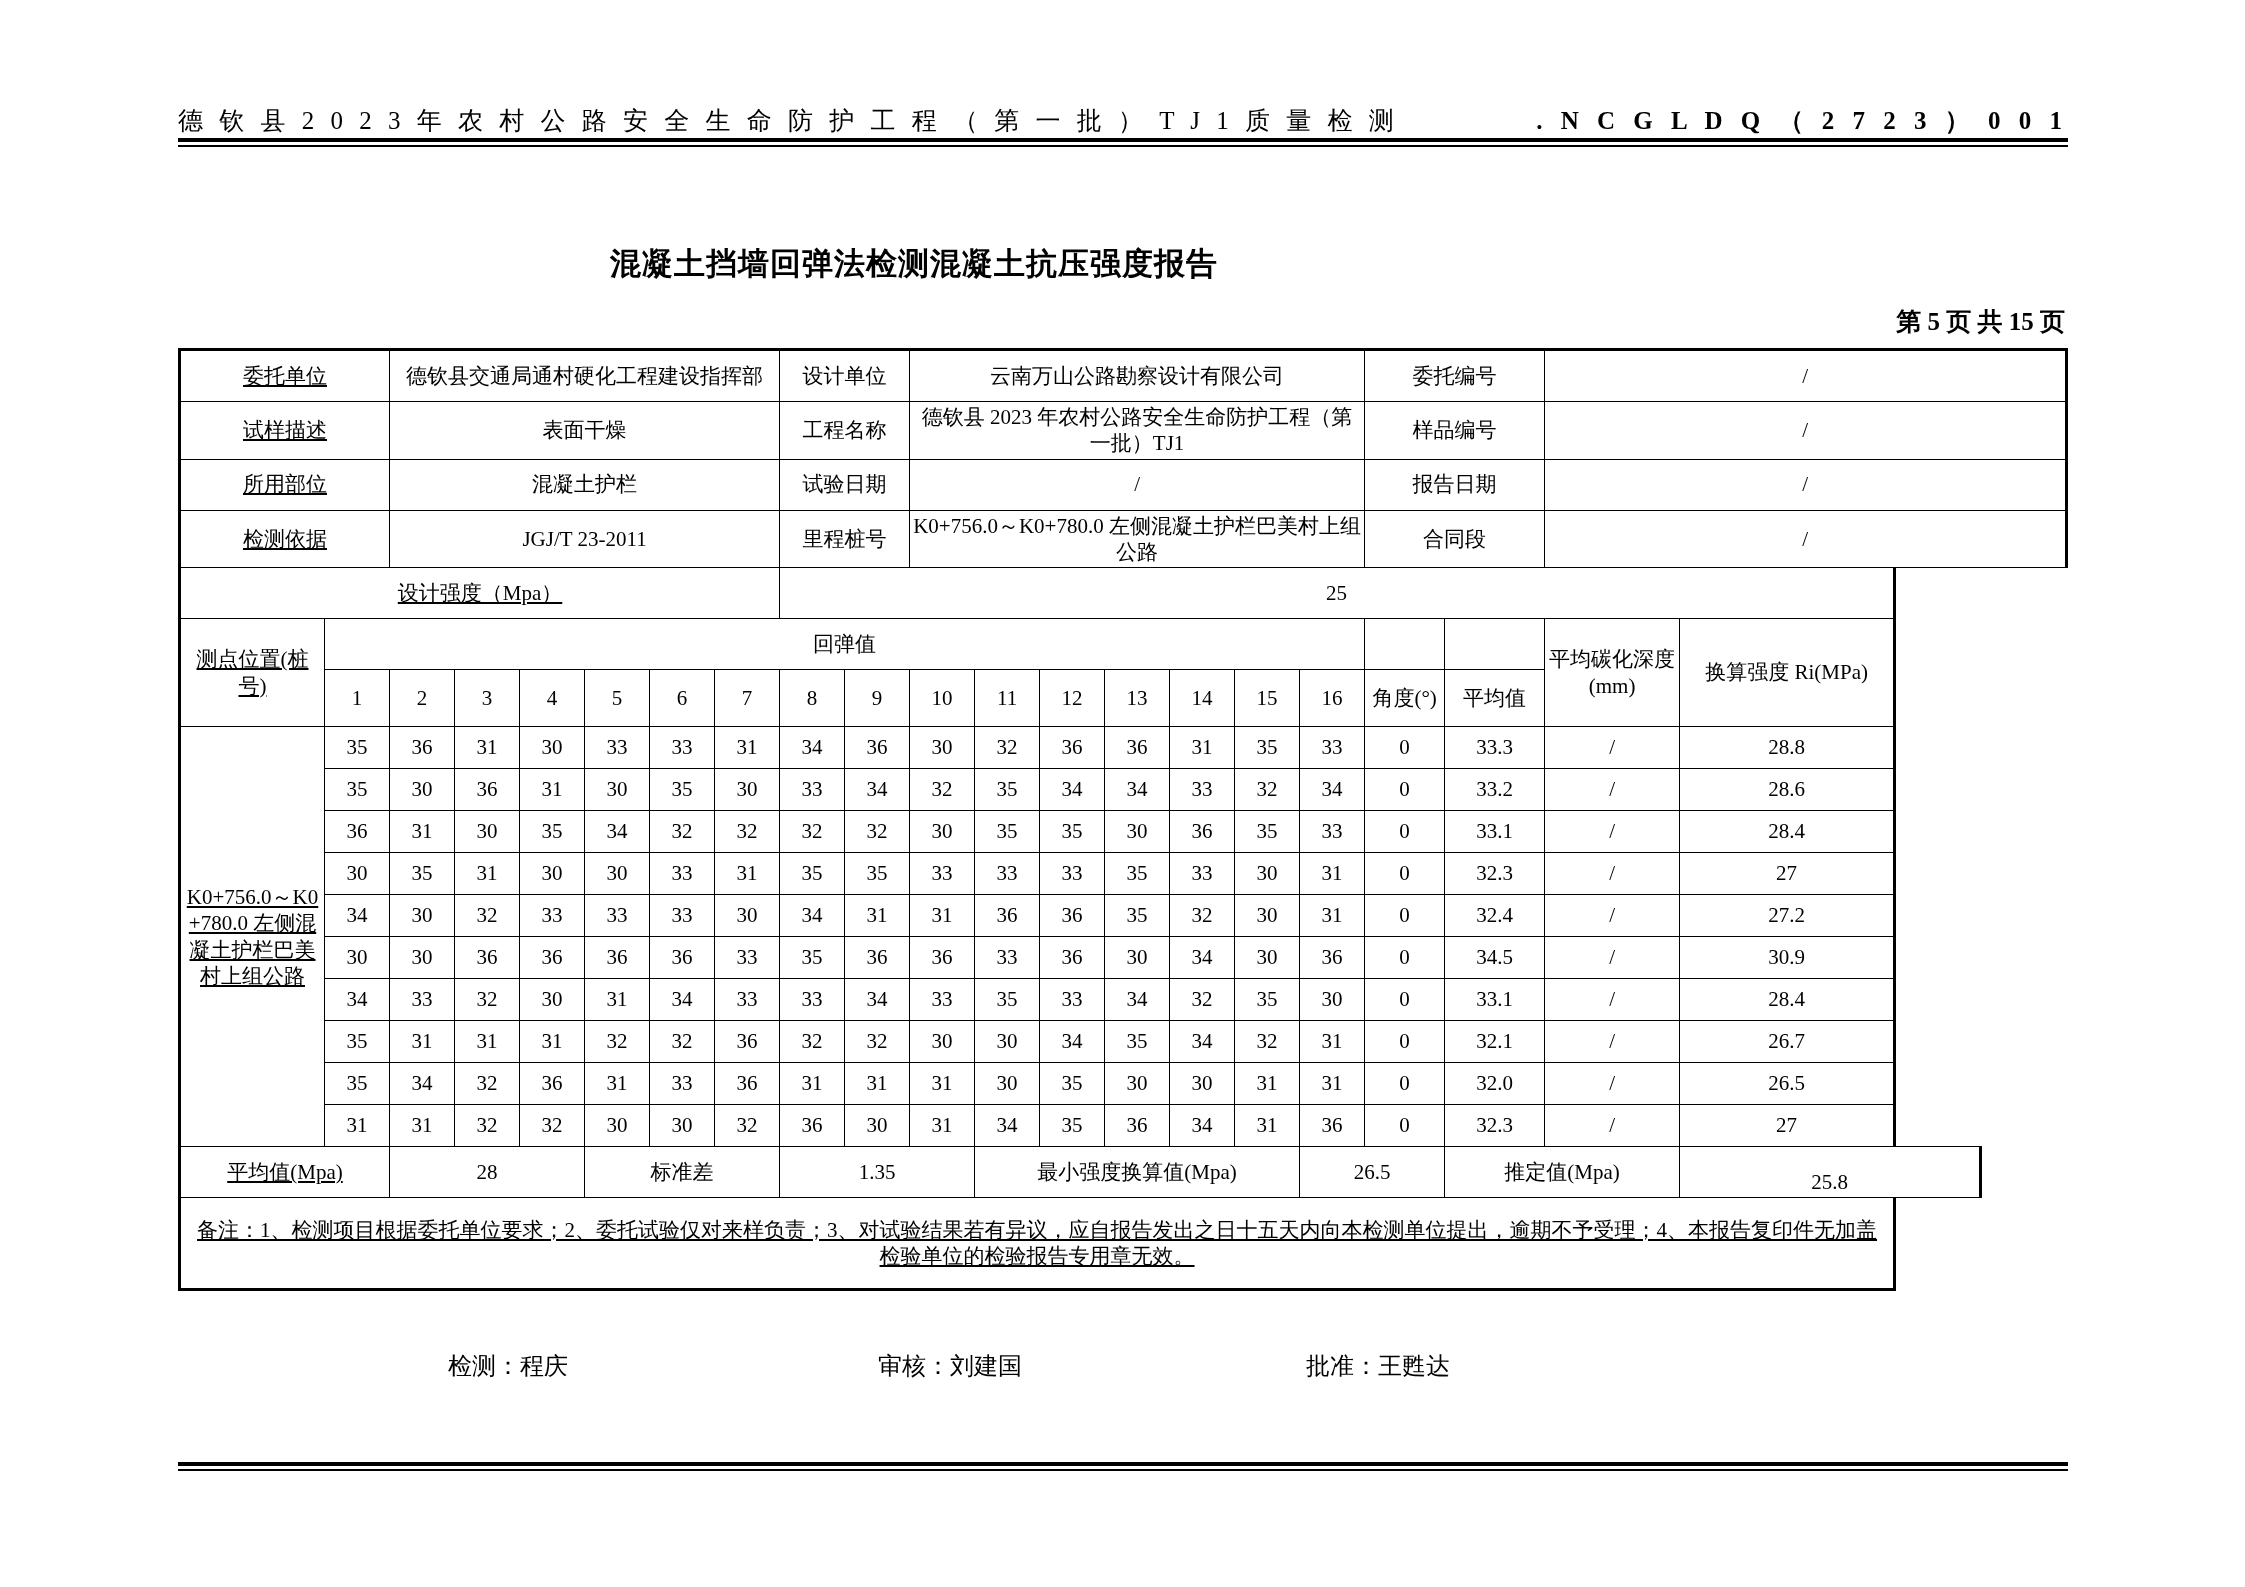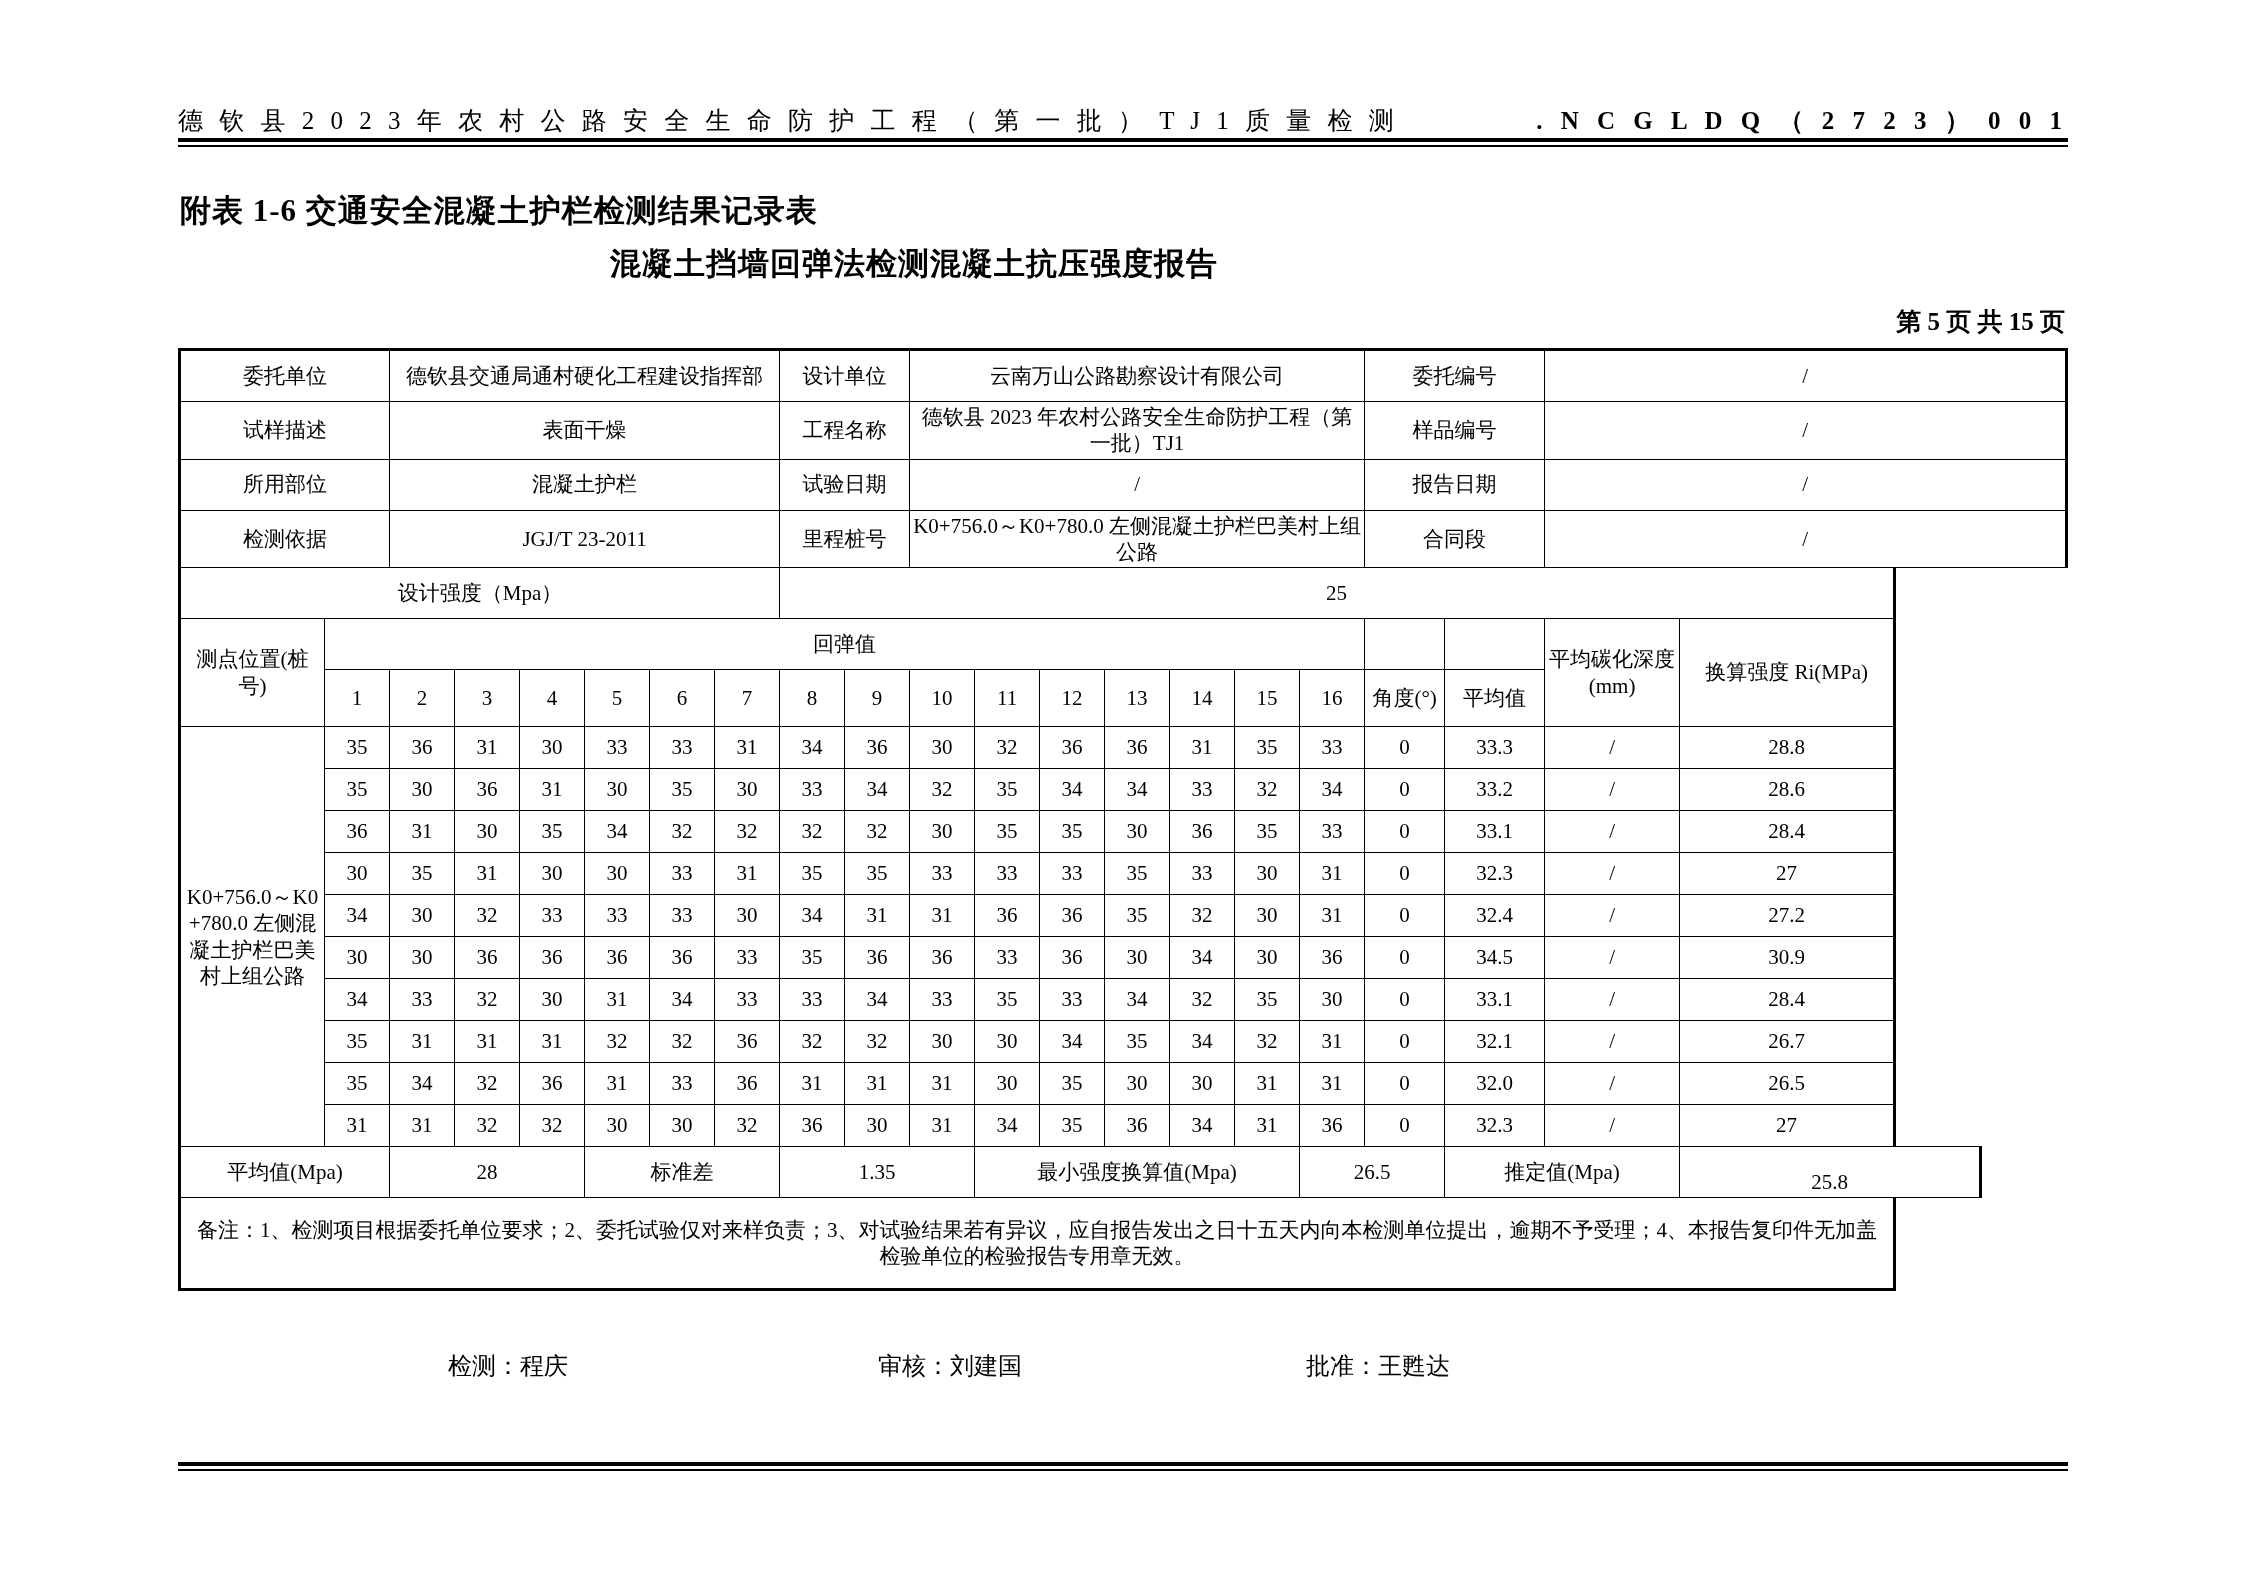--- a/index.html
+++ b/index.html
@@ -87,21 +87,21 @@
     border: 1px solid #000;
     text-align: center;
     vertical-align: middle;
     font-size: 21px;
     padding: 2px 2px;
     line-height: 1.25;
     word-break: break-all;
   }
   .outer-t { border-top: 3px solid #000 !important; }
   .outer-b { border-bottom: 3px solid #000 !important; }
-  .outer-l { border-left: 3px solid #000 !important; }
+  .outer-l { border-left: 3px solid #000 !important; text-decoration: underline; }
   .outer-r { border-right: 3px solid #000 !important; }
 
   .lbl { font-size: 23px; white-space: nowrap; }
   .val-lg { font-size: 23px; }
   .val-sm { font-size: 17px; line-height: 1.3; }
   .h-row td { height: 46px; }
   .num { font-size: 21px; }
   .data-row td { height: 37px; }
   .colnum { font-size: 21px; }
   .hdr-tall { font-size: 23px; }
@@ -155,21 +155,20 @@
 <body>
 
 <div id="page">
 
   <div class="runhead">
     <span class="rh-left">德 钦 县 2 0 2 3 年 农 村 公 路 安 全 生 命 防 护 工 程 （ 第 一 批 ） T J 1 质 量 检 测</span>
     <span class="rh-right">. N C G L  D Q （ 2 7 2 3 ）  0 0 1</span>
   </div>
   <div class="runhead-rule"></div>
 
-  <div class="title1">附表 1-6 交通安全混凝土护栏检测结果记录表</div>
   <div class="title2">混凝土挡墙回弹法检测混凝土抗压强度报告</div>
   <div class="pageline">第 5 页  共 15 页</div>
 
   <table class="doc">
     <colgroup>
       <col style="width:145px">
       <col style="width:65px">
         <col style="width:65px">
         <col style="width:65px">
         <col style="width:65px">

